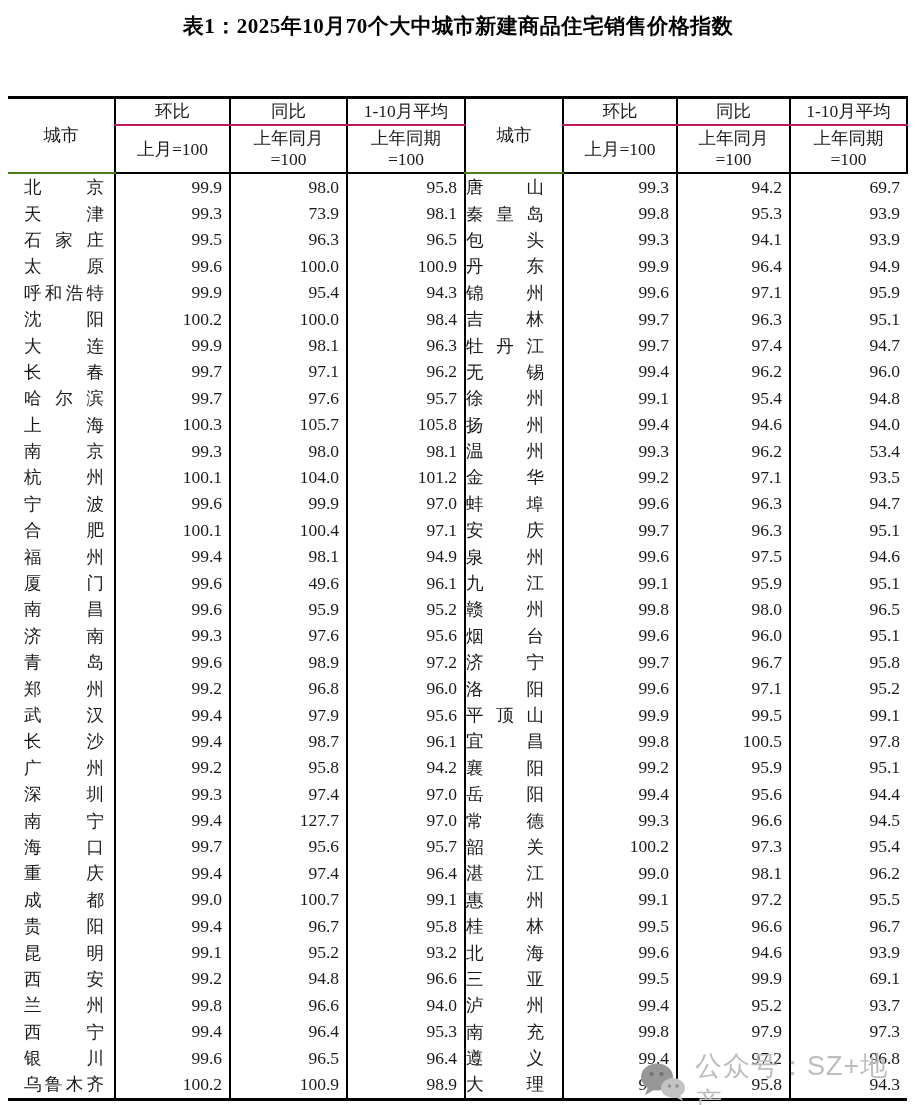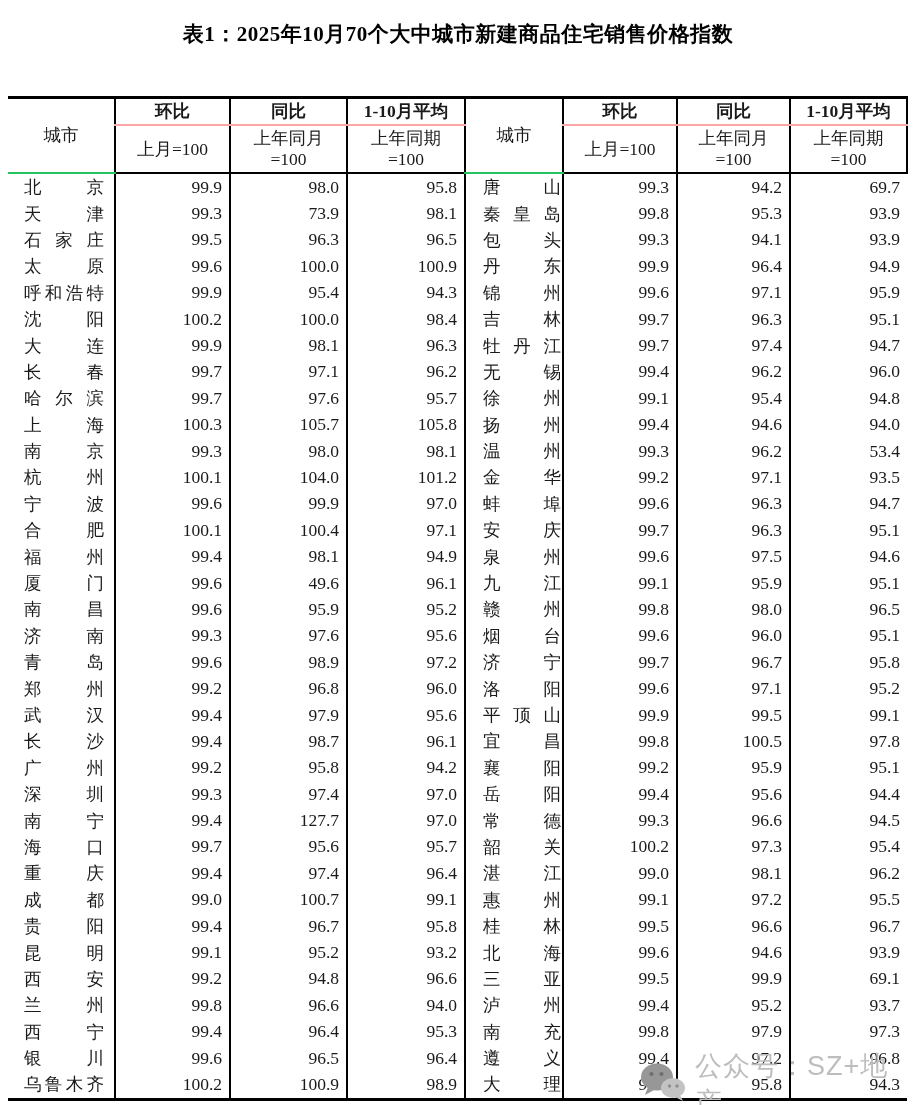--- a/index.html
+++ b/index.html
@@ -6,21 +6,21 @@
   body{
     width:916px;height:1105px;
     background:#ffffff;
     position:relative;
     font-family:"Liberation Serif","DejaVu Serif",serif;
     color:#1a1a1a;
     overflow:hidden;
   }
   .page-title{
     position:absolute;
-    top:20px;left:0;right:0;
+    top:12px;left:0;right:0;
     text-align:center;
     font-size:21px;
     font-weight:bold;
     color:#000;
     letter-spacing:0.5px;
   }
   table.price-table{
     position:absolute;
     top:96px;left:8px;
     width:899px;
@@ -34,27 +34,27 @@
     padding:0;
     font-weight:normal;
     vertical-align:middle;
     white-space:nowrap;
     overflow:hidden;
   }
   .bl{border-left:2px solid #000;}
   .hdr-right-edge{border-right:2px solid #000;}
   thead th{text-align:center;line-height:1.2;}
   tr.hdr-top th{height:25px;}
-  tr.hdr-top th.sub{border-bottom:2px solid #fca5a5;font-weight:bold;}
+  tr.hdr-top th.sub{border-bottom:2px solid #be185d;}
   tr.hdr-base th{height:46px;border-bottom:2px solid #000;line-height:21px;}
-  th.city-span{border-bottom:2px solid #22c55e;}
+  th.city-span{border-bottom:2px solid #4d7c0f;}
   tbody td{height:26.4px;}
   td.num{text-align:right;padding-right:7px;}
   td.city-l{padding-left:16px;}
-  td.city-r{padding-left:17px;}
+  td.city-r{padding-left:0;}
   .city-name{
     width:80px;
     text-align:justify;
     text-align-last:justify;
     -moz-text-align-last:justify;
   }
   td.city-r .city-name{width:78px;}
   .watermark{
     position:absolute;
     left:640px;top:1048px;

